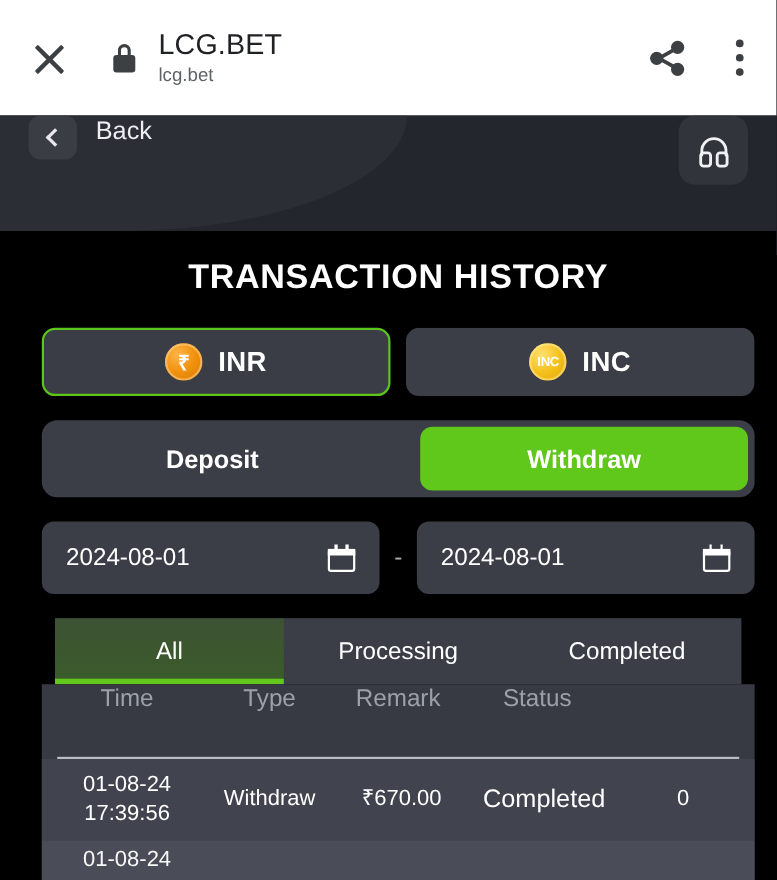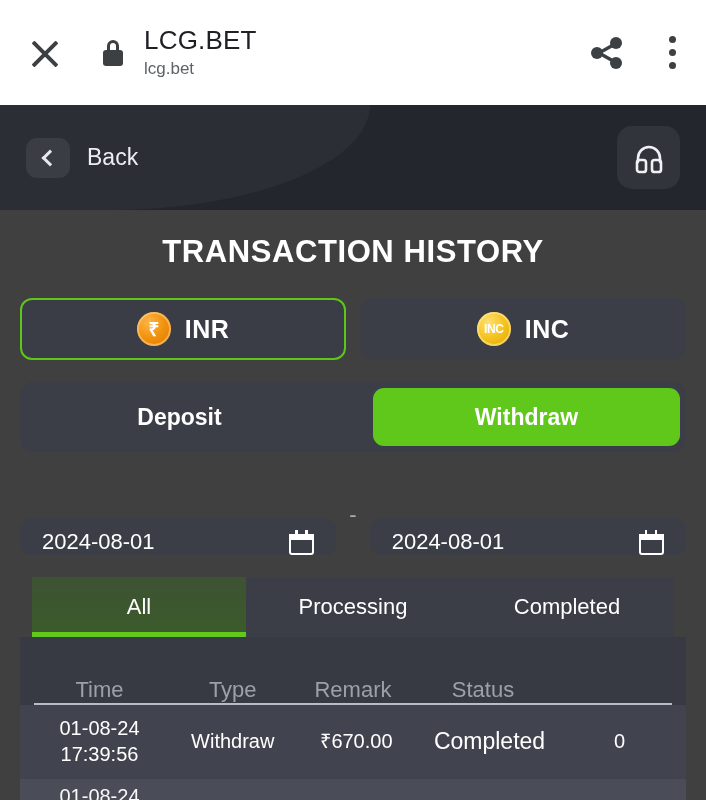--- a/index.html
+++ b/index.html
@@ -43,34 +43,34 @@
 
   
   .app-header {
     position: relative; height: 105px; background: #24262d; overflow: hidden;
   }
   .app-header .curve {
     position: absolute; left: -10px; top: 0; width: 380px; height: 105px;
     background: #2c2e35;
     border-bottom-right-radius: 260px 105px;
   }
-  .hdr-row { position: relative; z-index: 2; display: flex; align-items: center; height: 100%; padding: 0 26px; }
+  .hdr-row { position: relative; z-index: 2; display: flex; height: 100%; padding: 0 26px; }
   .back-btn {
     width: 44px; height: 40px; border-radius: 11px; background: #3b3d45;
     display: flex; align-items: center; justify-content: center; cursor: pointer; flex: 0 0 44px;
   }
   .chev { width: 12px; height: 12px; border-left: 3.2px solid #e8e8ec; border-bottom: 3.2px solid #e8e8ec; transform: rotate(45deg); margin-left: 4px; }
   .back-label { color: #eceef2; font-size: 23px; margin-left: 17px; }
   .support-btn {
     margin-left: auto; width: 63px; height: 63px; border-radius: 15px; background: #32343c;
     display: flex; align-items: center; justify-content: center; cursor: pointer;
   }
 
   
-  .body-wrap { background: #404040; height: 590px; position: relative; }
+  .body-wrap { background: #000000; height: 590px; position: relative; padding-left: 18px; }
 
   .page-title {
     text-align: center; color: #ffffff; font-size: 31px; font-weight: bold;
     letter-spacing: .6px; padding-top: 24px;
   }
 
   
   .cur-row { display: flex; gap: 14px; padding: 28px 20px 0; }
   .cur-btn {
     flex: 1; height: 62px; border-radius: 12px; background: #3b3e47;
@@ -88,22 +88,22 @@
   .seg-wrap { margin: 22px 20px 0; background: #3b3e47; border-radius: 14px; height: 70px; display: flex; align-items: center; padding: 6px; gap: 40px; }
   .seg {
     flex: 1; height: 100%; border-radius: 11px; display: flex; align-items: center; justify-content: center;
     color: #ffffff; font-size: 23px; font-weight: bold; cursor: pointer;
   }
   .seg.active { background: #60c71b; }
 
   
   .date-row { display: flex; align-items: center; gap: 0; padding: 22px 20px 0; }
   .date-field {
-    flex: 1; height: 37px; background: #3b3e47; border-radius: 11px;
-    display: flex; align-items: flex-end; justify-content: space-between; padding: 0 22px; cursor: pointer; margin-top: 44px;
+    flex: 1; height: 66px; background: #3b3e47; border-radius: 11px;
+    display: flex; align-items: center; justify-content: space-between; padding: 0 22px; cursor: pointer;
   }
   .date-field .val { color: #ffffff; font-size: 22px; }
   .date-dash { color: #a8acb6; font-size: 22px; padding: 0 13px; }
 
   .cal { width: 25px; height: 25px; position: relative; flex: 0 0 25px; }
   .cal .frame { position: absolute; left: 0; top: 4px; width: 25px; height: 21px; border: 2.4px solid #fff; border-radius: 3px; }
   .cal .bar { position: absolute; left: 0; top: 4px; width: 25px; height: 6px; background: #fff; }
   .cal .p1, .cal .p2 { position: absolute; top: 0; width: 2.4px; height: 6px; background: #fff; }
   .cal .p1 { left: 6px; } .cal .p2 { left: 16px; }
 
@@ -111,21 +111,21 @@
   .filter-bar { margin: 22px 32px 0; height: 60px; background: #3b3e47; display: flex; overflow: hidden; }
   .ftab {
     flex: 1; display: flex; align-items: center; justify-content: center;
     color: #ffffff; font-size: 22px; cursor: pointer; position: relative;
   }
   .ftab.active { background: linear-gradient(180deg, #3d5233 0%, #3b5c2a 100%); }
   .ftab.active::after { content: ""; position: absolute; left: 0; right: 0; bottom: 0; height: 5px; background: #62c81d; }
 
   
   .table-panel { margin: 0 20px; background: #373a43; }
-  .thead { display: flex; align-items: flex-end; height: 66px; padding: 0 8px; }
+  .thead { display: flex; align-items: flex-start; height: 66px; padding: 0 8px; }
   .thead .th { color: #9ba0ab; font-size: 22px; text-align: center; }
   .rule { height: 2px; background: #b9bcc4; margin: 0 14px; }
   .trow { display: flex; align-items: center; padding: 0 8px; }
   .trow.r0 { height: 74px; background: #41444e; }
   .trow.r1 { height: 36px; background: #4a4d57; }
   .trow .td { color: #ffffff; font-size: 20px; text-align: center; line-height: 1.28; }
   .trow.r0 .td.status { font-size: 23px; }
   .trow.r0 .td.time { font-size: 20px; }
   .trow.r1 .td { opacity: .96; }
 

